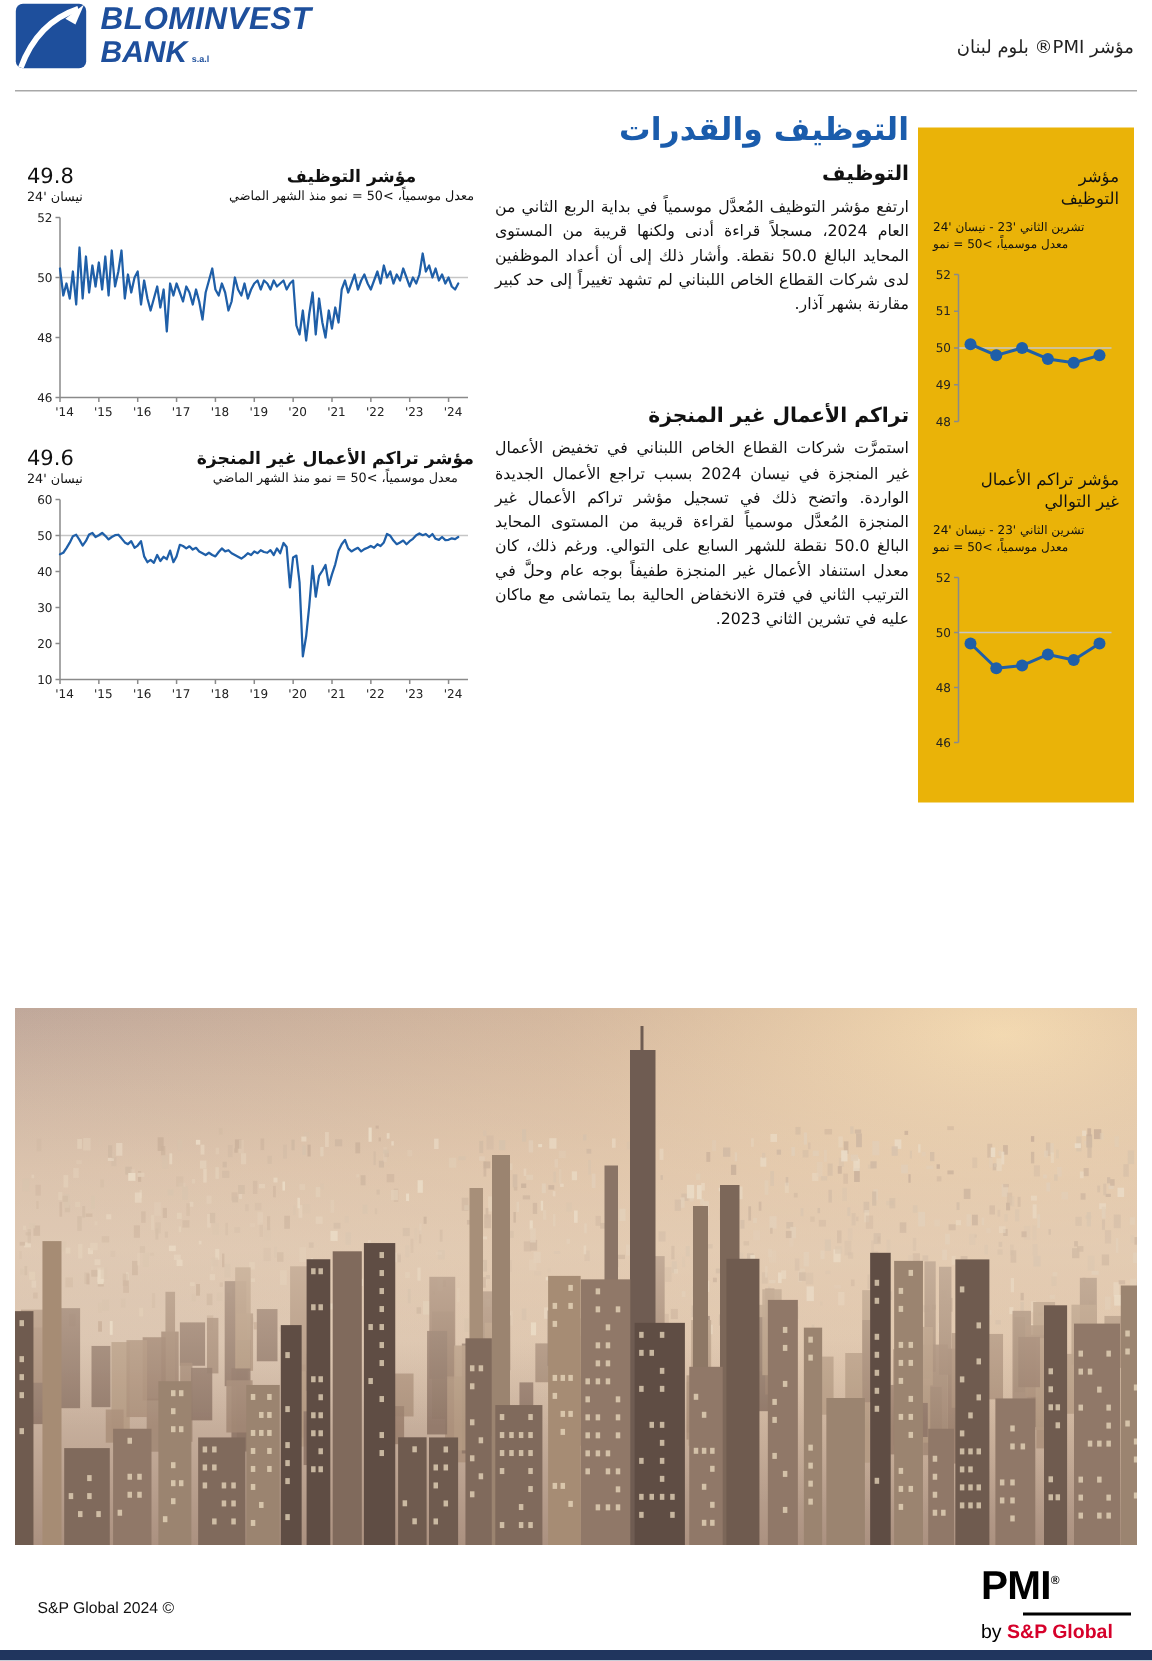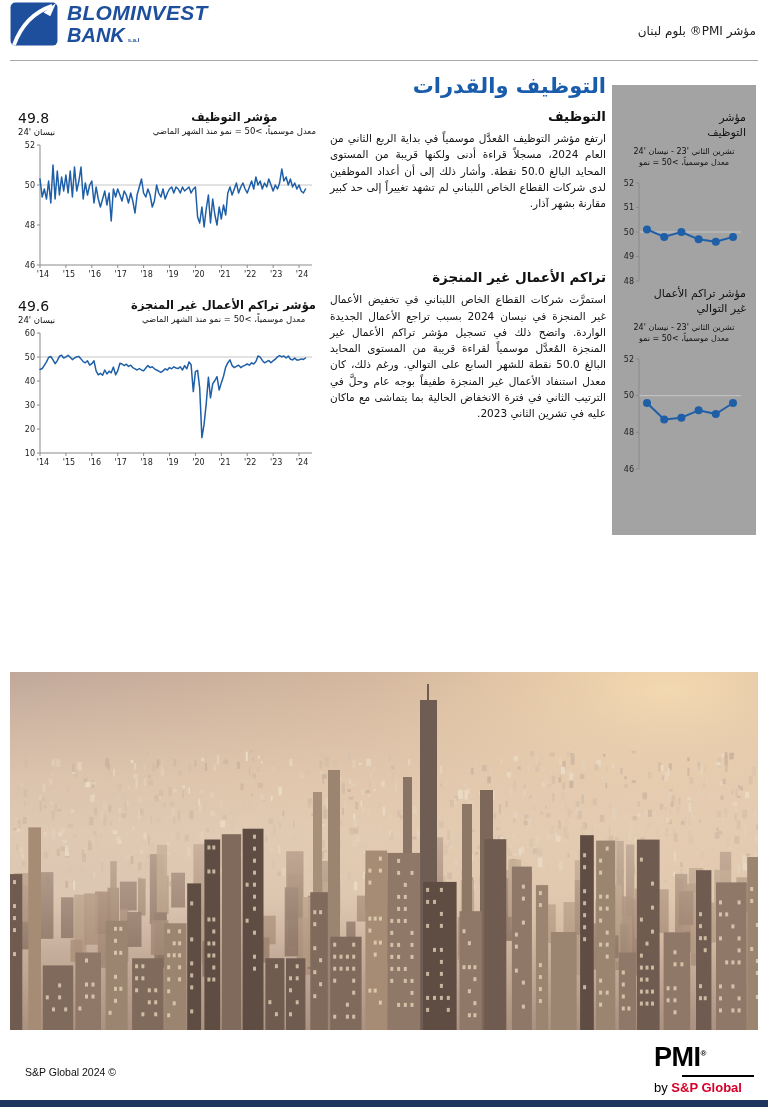--- a/index.html
+++ b/index.html
@@ -28,25 +28,25 @@
   .chart-titles{direction:rtl;text-align:center}
   .c-title{font-size:11.5px;font-weight:bold;color:#111}
   .c-sub{font-size:8.5px;color:#111;margin-top:2px}
   .chart-svg{display:block}
   
   .text-col{position:absolute;left:330px;top:108px;width:276px;direction:rtl}
   .text-section h2{margin:0 0 6px 0;font-size:13.5px;font-weight:bold;color:#111}
   .text-section p{margin:0;font-size:10.5px;line-height:1.55;text-align:justify;color:#111}
   .ts2{margin-top:58px}
   
-  .sidebar{position:absolute;left:612px;top:85px;width:144px;height:450px;background:#a3a3a3;box-sizing:border-box;padding:26px 10px 0 10px;direction:rtl}
+  .sidebar{position:absolute;left:612px;top:85px;width:144px;height:450px;background:#eab308;box-sizing:border-box;padding:26px 10px 0 10px;direction:rtl}
   .mini-title{font-size:11px;line-height:1.35;text-align:right;color:#111}
-  .mini-sub{font-size:8px;line-height:1.45;text-align:center;color:#111;margin-top:5px;margin-bottom:6px}
+  .mini-sub{font-size:8px;line-height:1.45;text-align:left;color:#111;margin-top:5px;margin-bottom:6px}
   .mini svg{display:block;direction:ltr}
-  .m2{}
+  .m2{margin-top:26px}
   
   .city{position:absolute;left:10px;top:672px;width:748px;height:358px;margin:0;overflow:hidden}
   .city svg{display:block;width:748px;height:358px}
   
   .copyright{position:absolute;left:25px;top:1066px;font-size:10.5px;color:#111;font-family:"Liberation Sans",sans-serif}
   .pmi-logo{position:absolute;right:14px;top:1044px;width:100px;text-align:left;font-family:"Liberation Sans",sans-serif}
   .pmi-word{font-size:27px;font-weight:bold;color:#000;line-height:1;letter-spacing:-.5px}
   .pmi-word sup{font-size:8px;vertical-align:super}
   .pmi-rule{border-top:2.5px solid #000;width:72px;margin:4px 0 3px auto}
   .pmi-by{font-size:13px;color:#000;white-space:nowrap}

